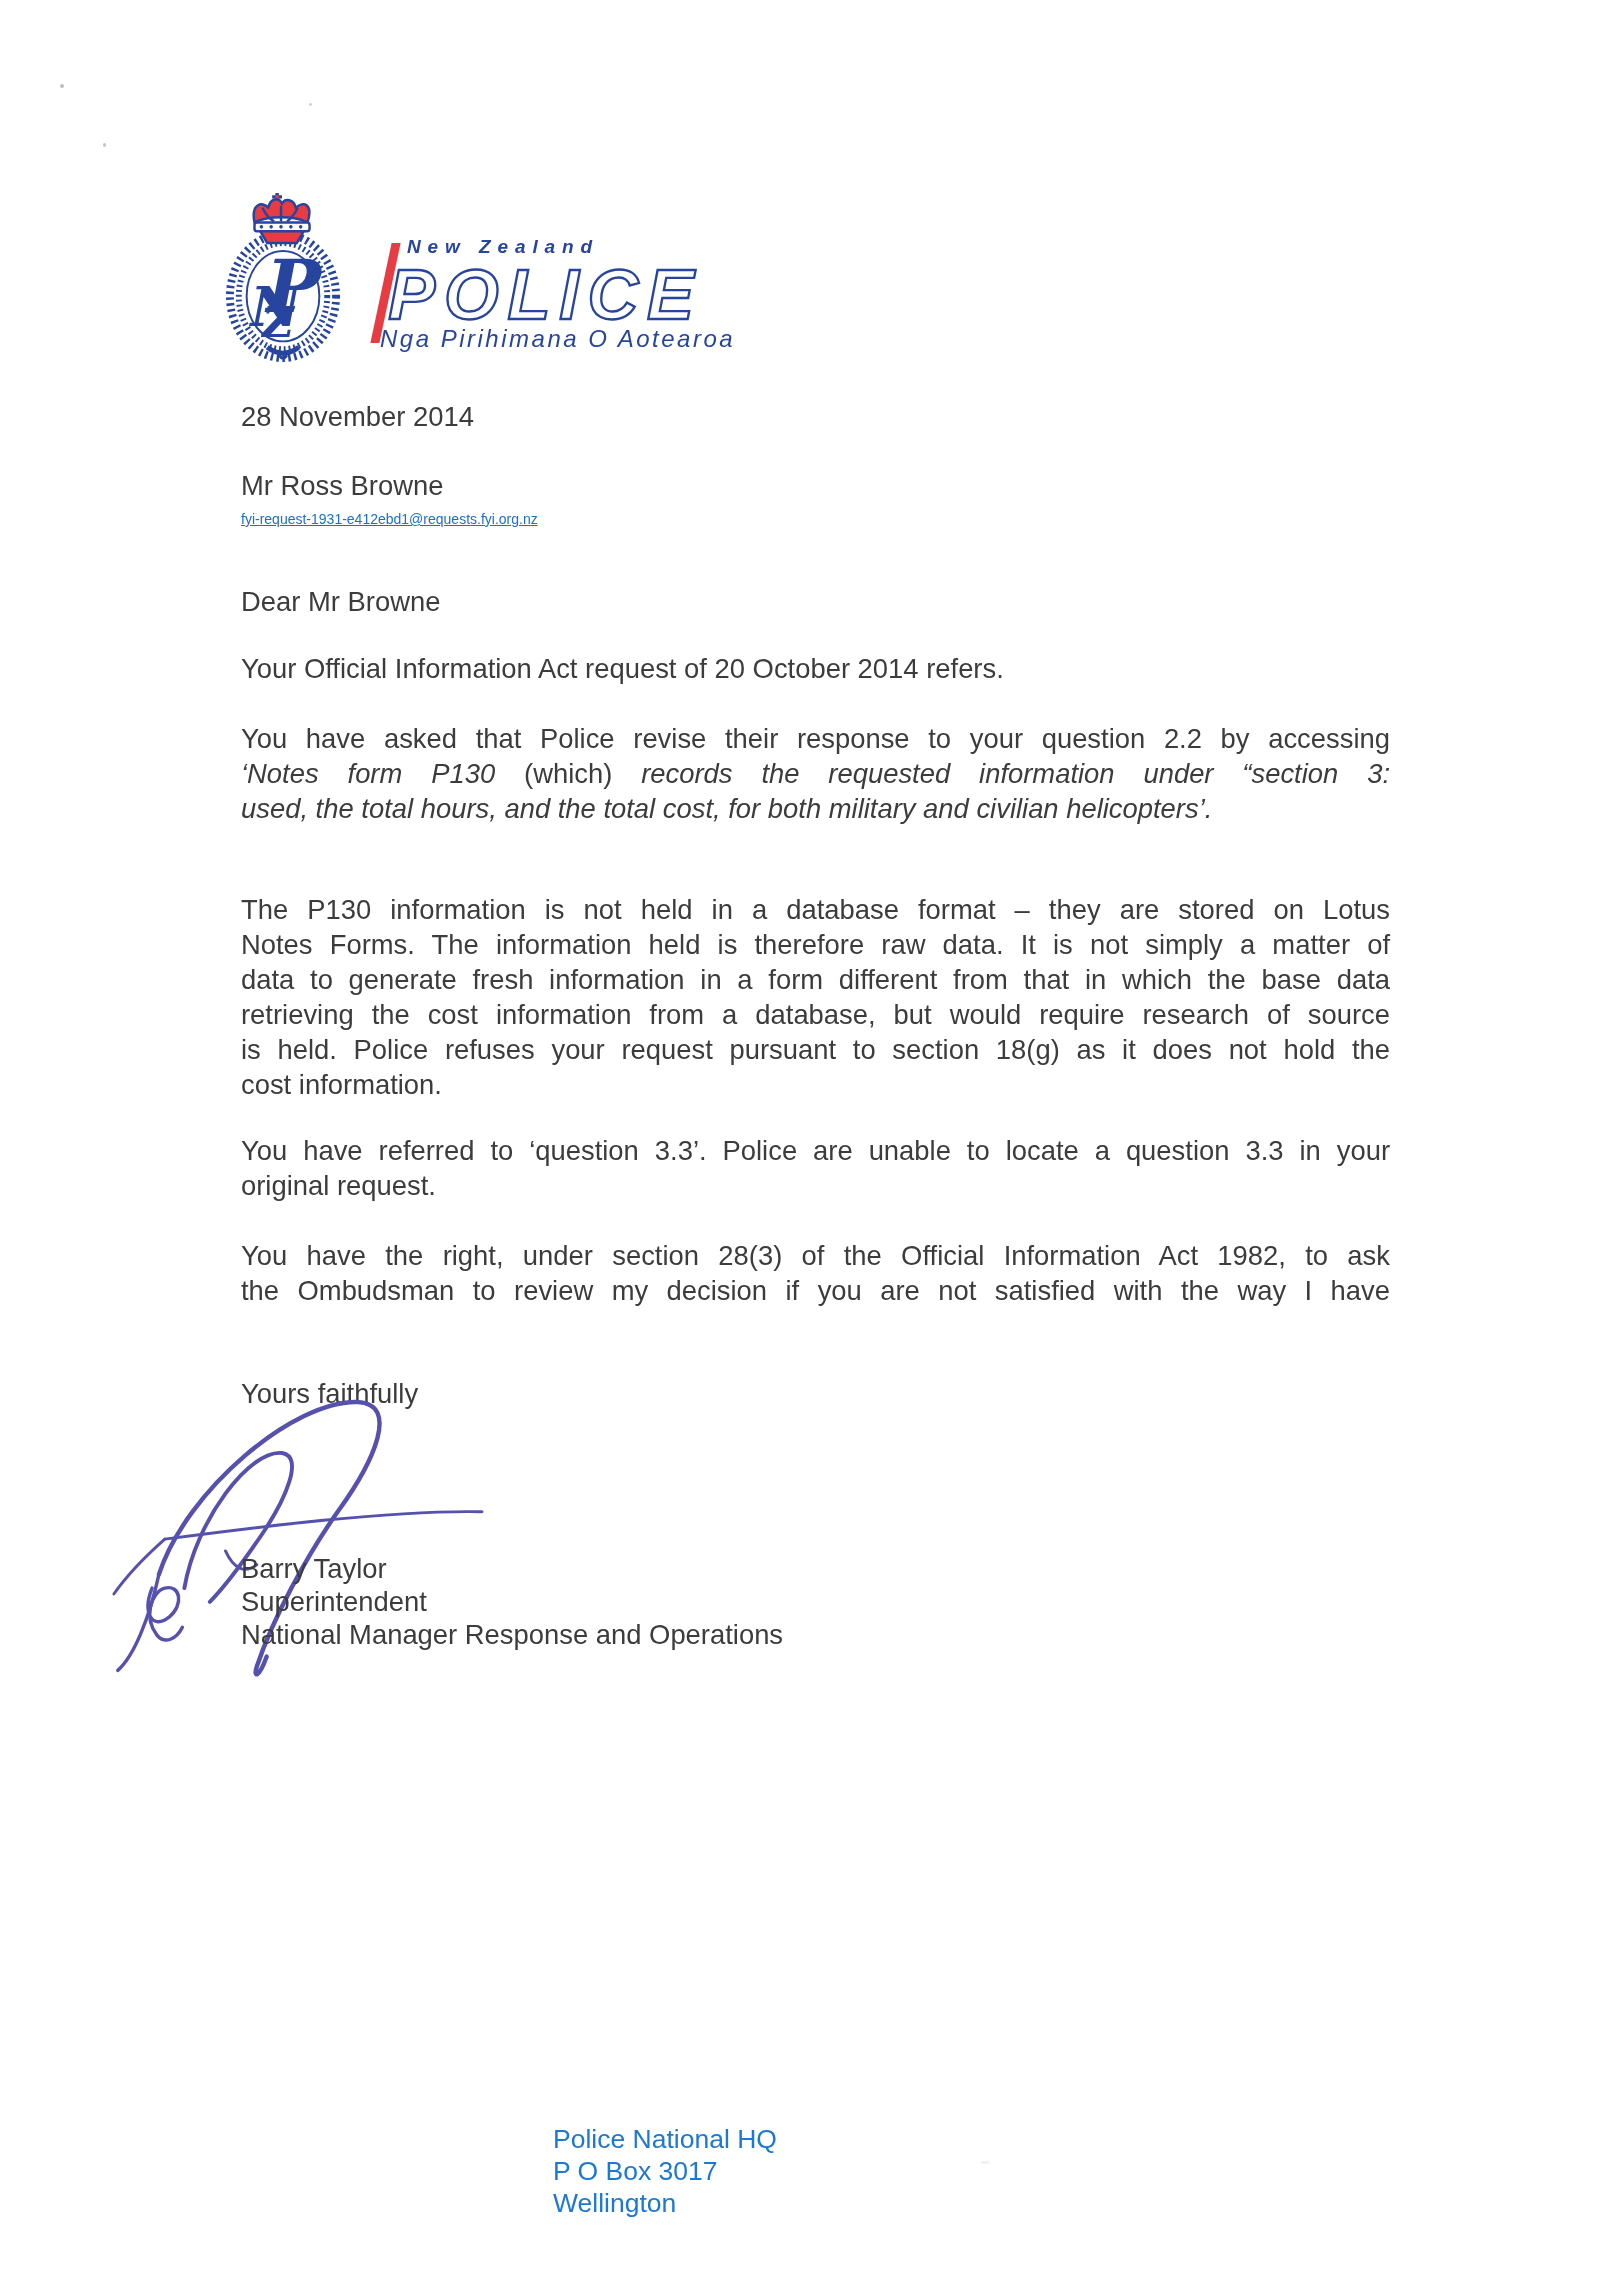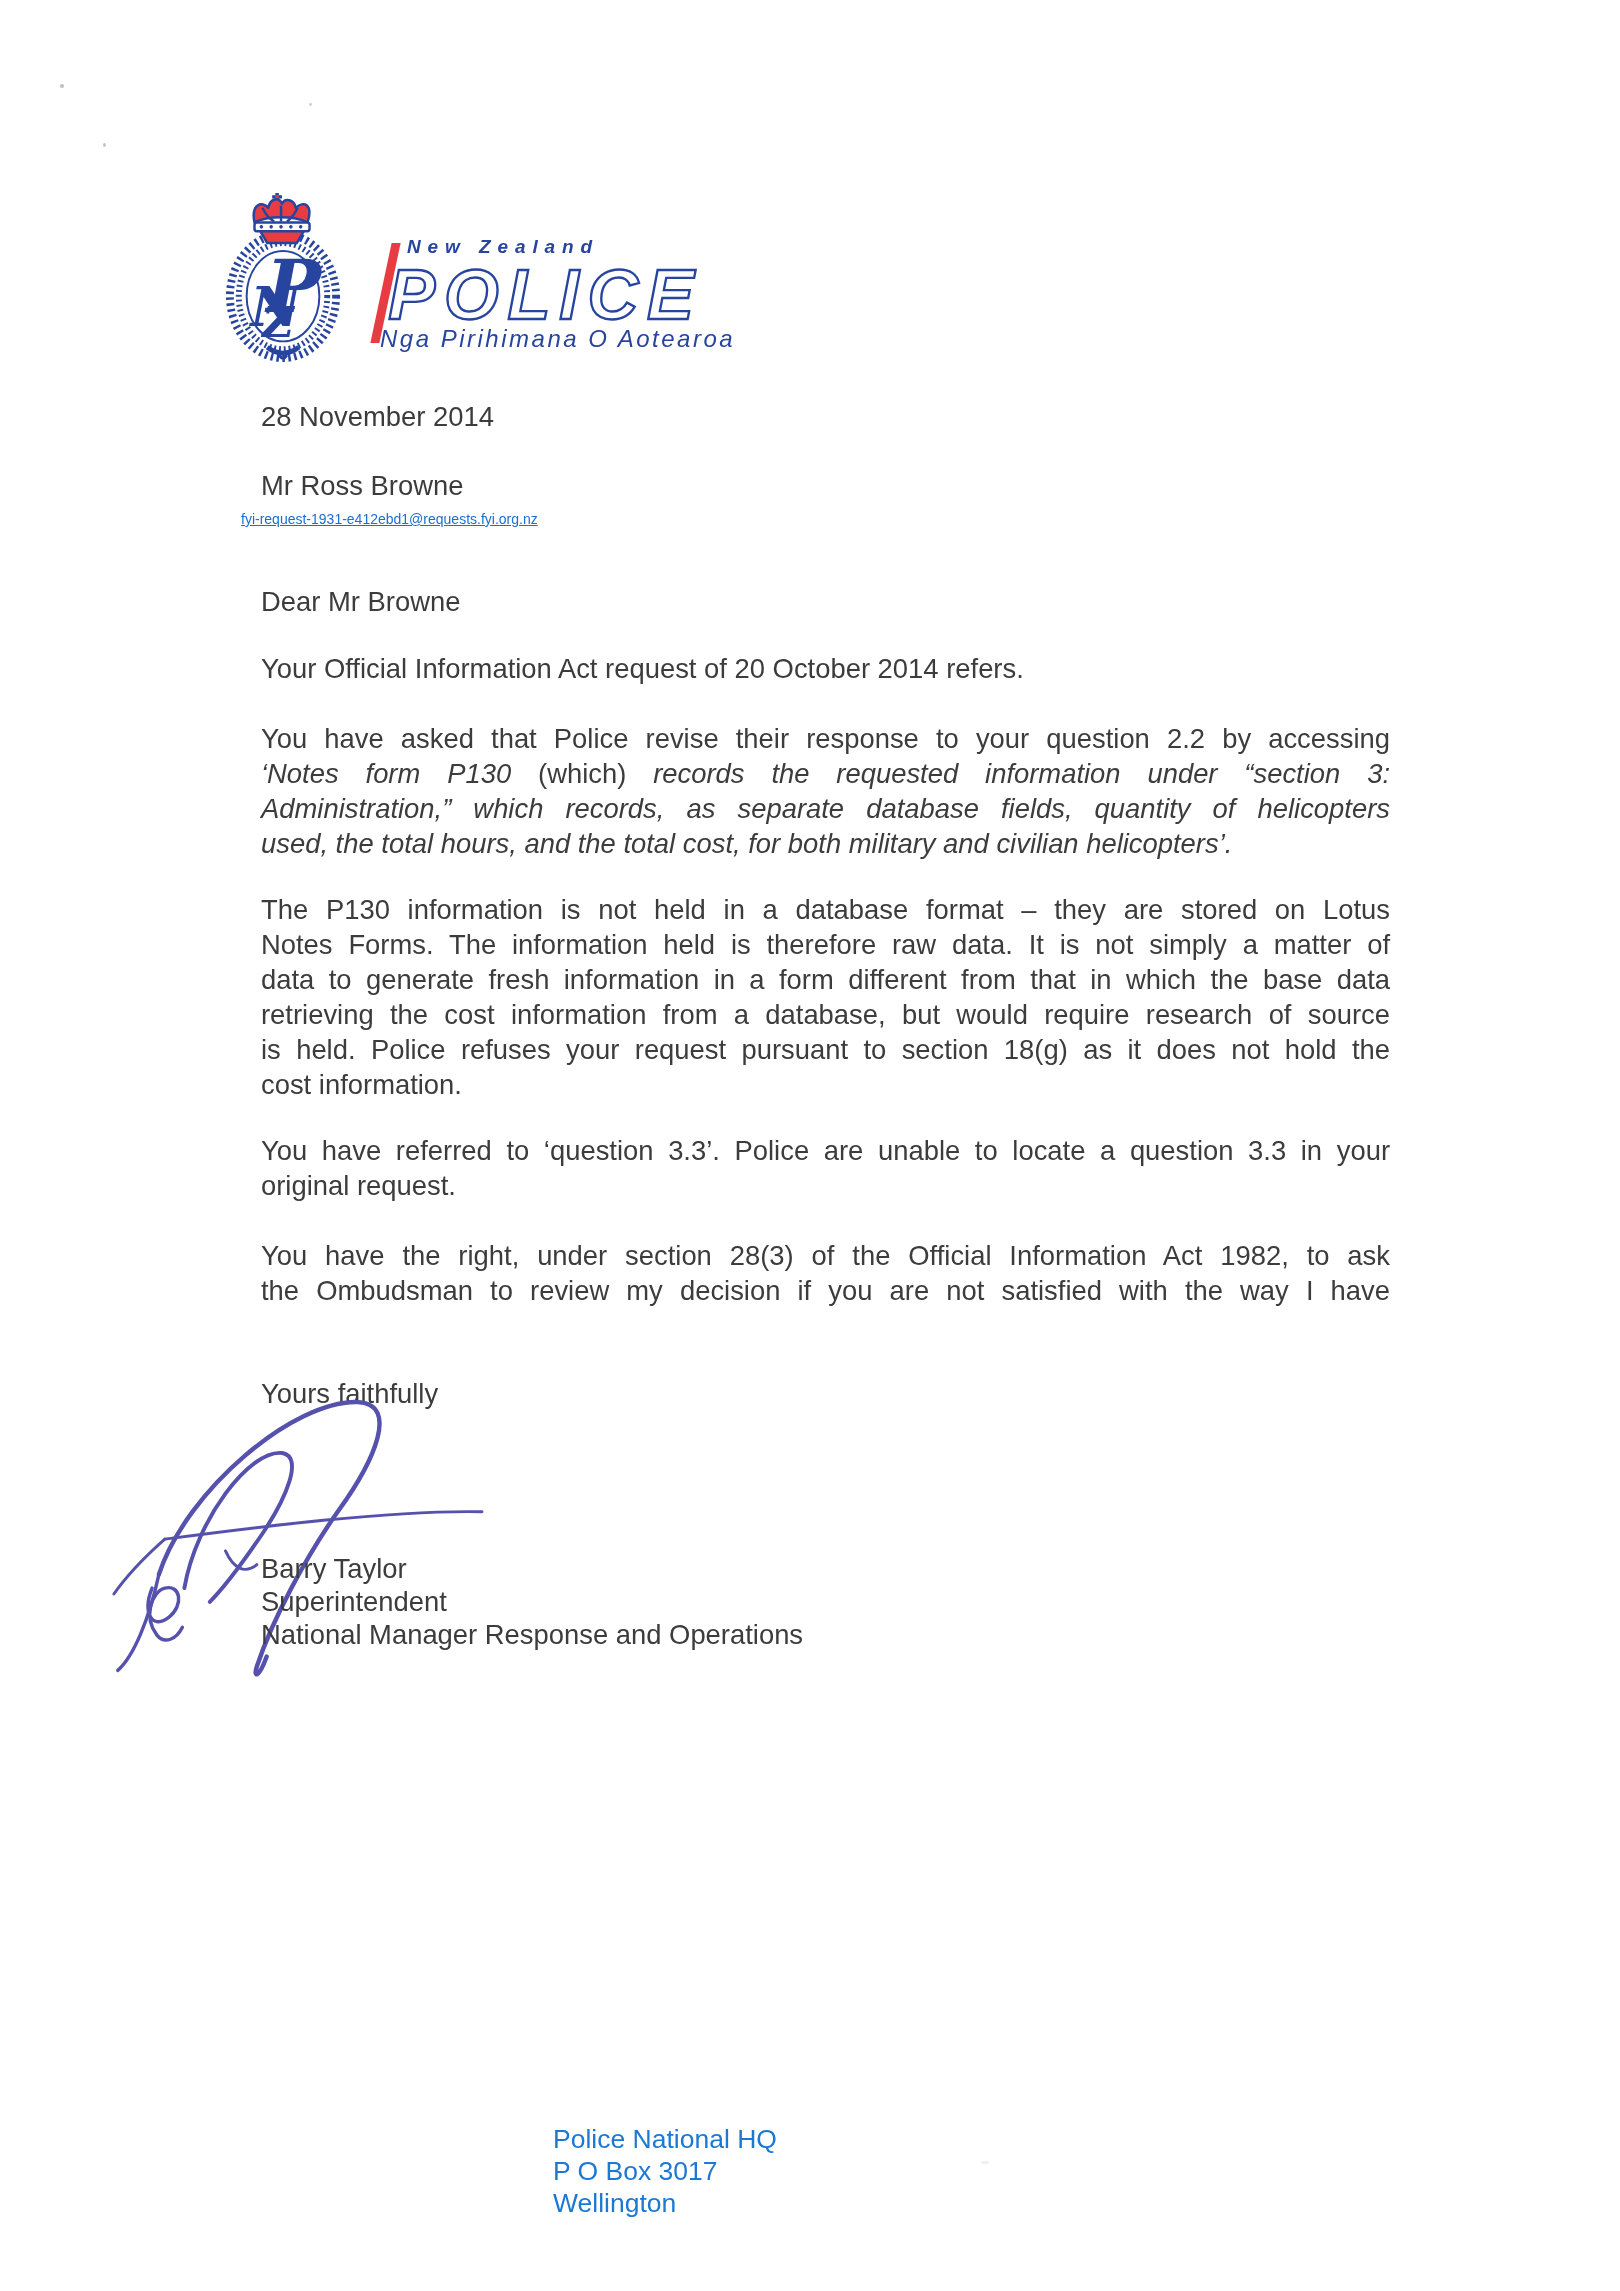--- a/index.html
+++ b/index.html
@@ -24,21 +24,21 @@
   }
   .police-svg{position:absolute;left:157px;top:63px;}
   .nz-sub{
     position:absolute;left:155px;top:137px;
     font-size:24px;font-style:italic;letter-spacing:2.5px;font-weight:500;
     white-space:nowrap;
   }
 
   
   .bodyblock{position:absolute;left:241px;width:1149px;font-size:27.4px;}
-  .line{line-height:35px;min-height:35px;margin-left:20px;}
+  .line{line-height:35px;min-height:35px;}
   .j{text-align:justify;text-align-last:justify;}
   .it{font-style:italic;}
   .email-link{font-size:14px;text-decoration:underline;}
   .sig-svg{position:absolute;left:108px;top:1392px;pointer-events:none;}
 
   
   .footer{
     position:absolute;left:553px;top:2123px;width:490px;
     font-size:26.5px;line-height:32px;
   }
@@ -107,21 +107,20 @@
   <div class="line">Dear Mr Browne</div>
 </div>
 
 <div class="bodyblock" style="top:651px">
   <div class="line">Your Official Information Act request of 20 October 2014 refers.</div>
 </div>
 
 <div class="bodyblock" style="top:721px">
   <div class="line j">You have asked that Police revise their response to your question 2.2 by accessing</div>
   <div class="line j"><span class="it">‘Notes form P130 </span><span>(which)</span><span class="it"> records the requested information under “section 3:</span></div>
-  <div class="line j it">Administration,” which records, as separate database fields, quantity of helicopters</div>
   <div class="line it">used, the total hours, and the total cost, for both military and civilian helicopters’.</div>
 </div>
 
 <div class="bodyblock" style="top:892px">
   <div class="line j">The P130 information is not held in a database format – they are stored on Lotus</div>
   <div class="line j">Notes Forms. The information held is therefore raw data.  It is not simply a matter of</div>
   <div class="line j">data to generate fresh information in a form different from that in which the base data</div>
   <div class="line j">retrieving the cost information from a database, but would require research of source</div>
   <div class="line j">is held. Police refuses your request pursuant to section 18(g) as it does not hold the</div>
   <div class="line">cost information.</div>

